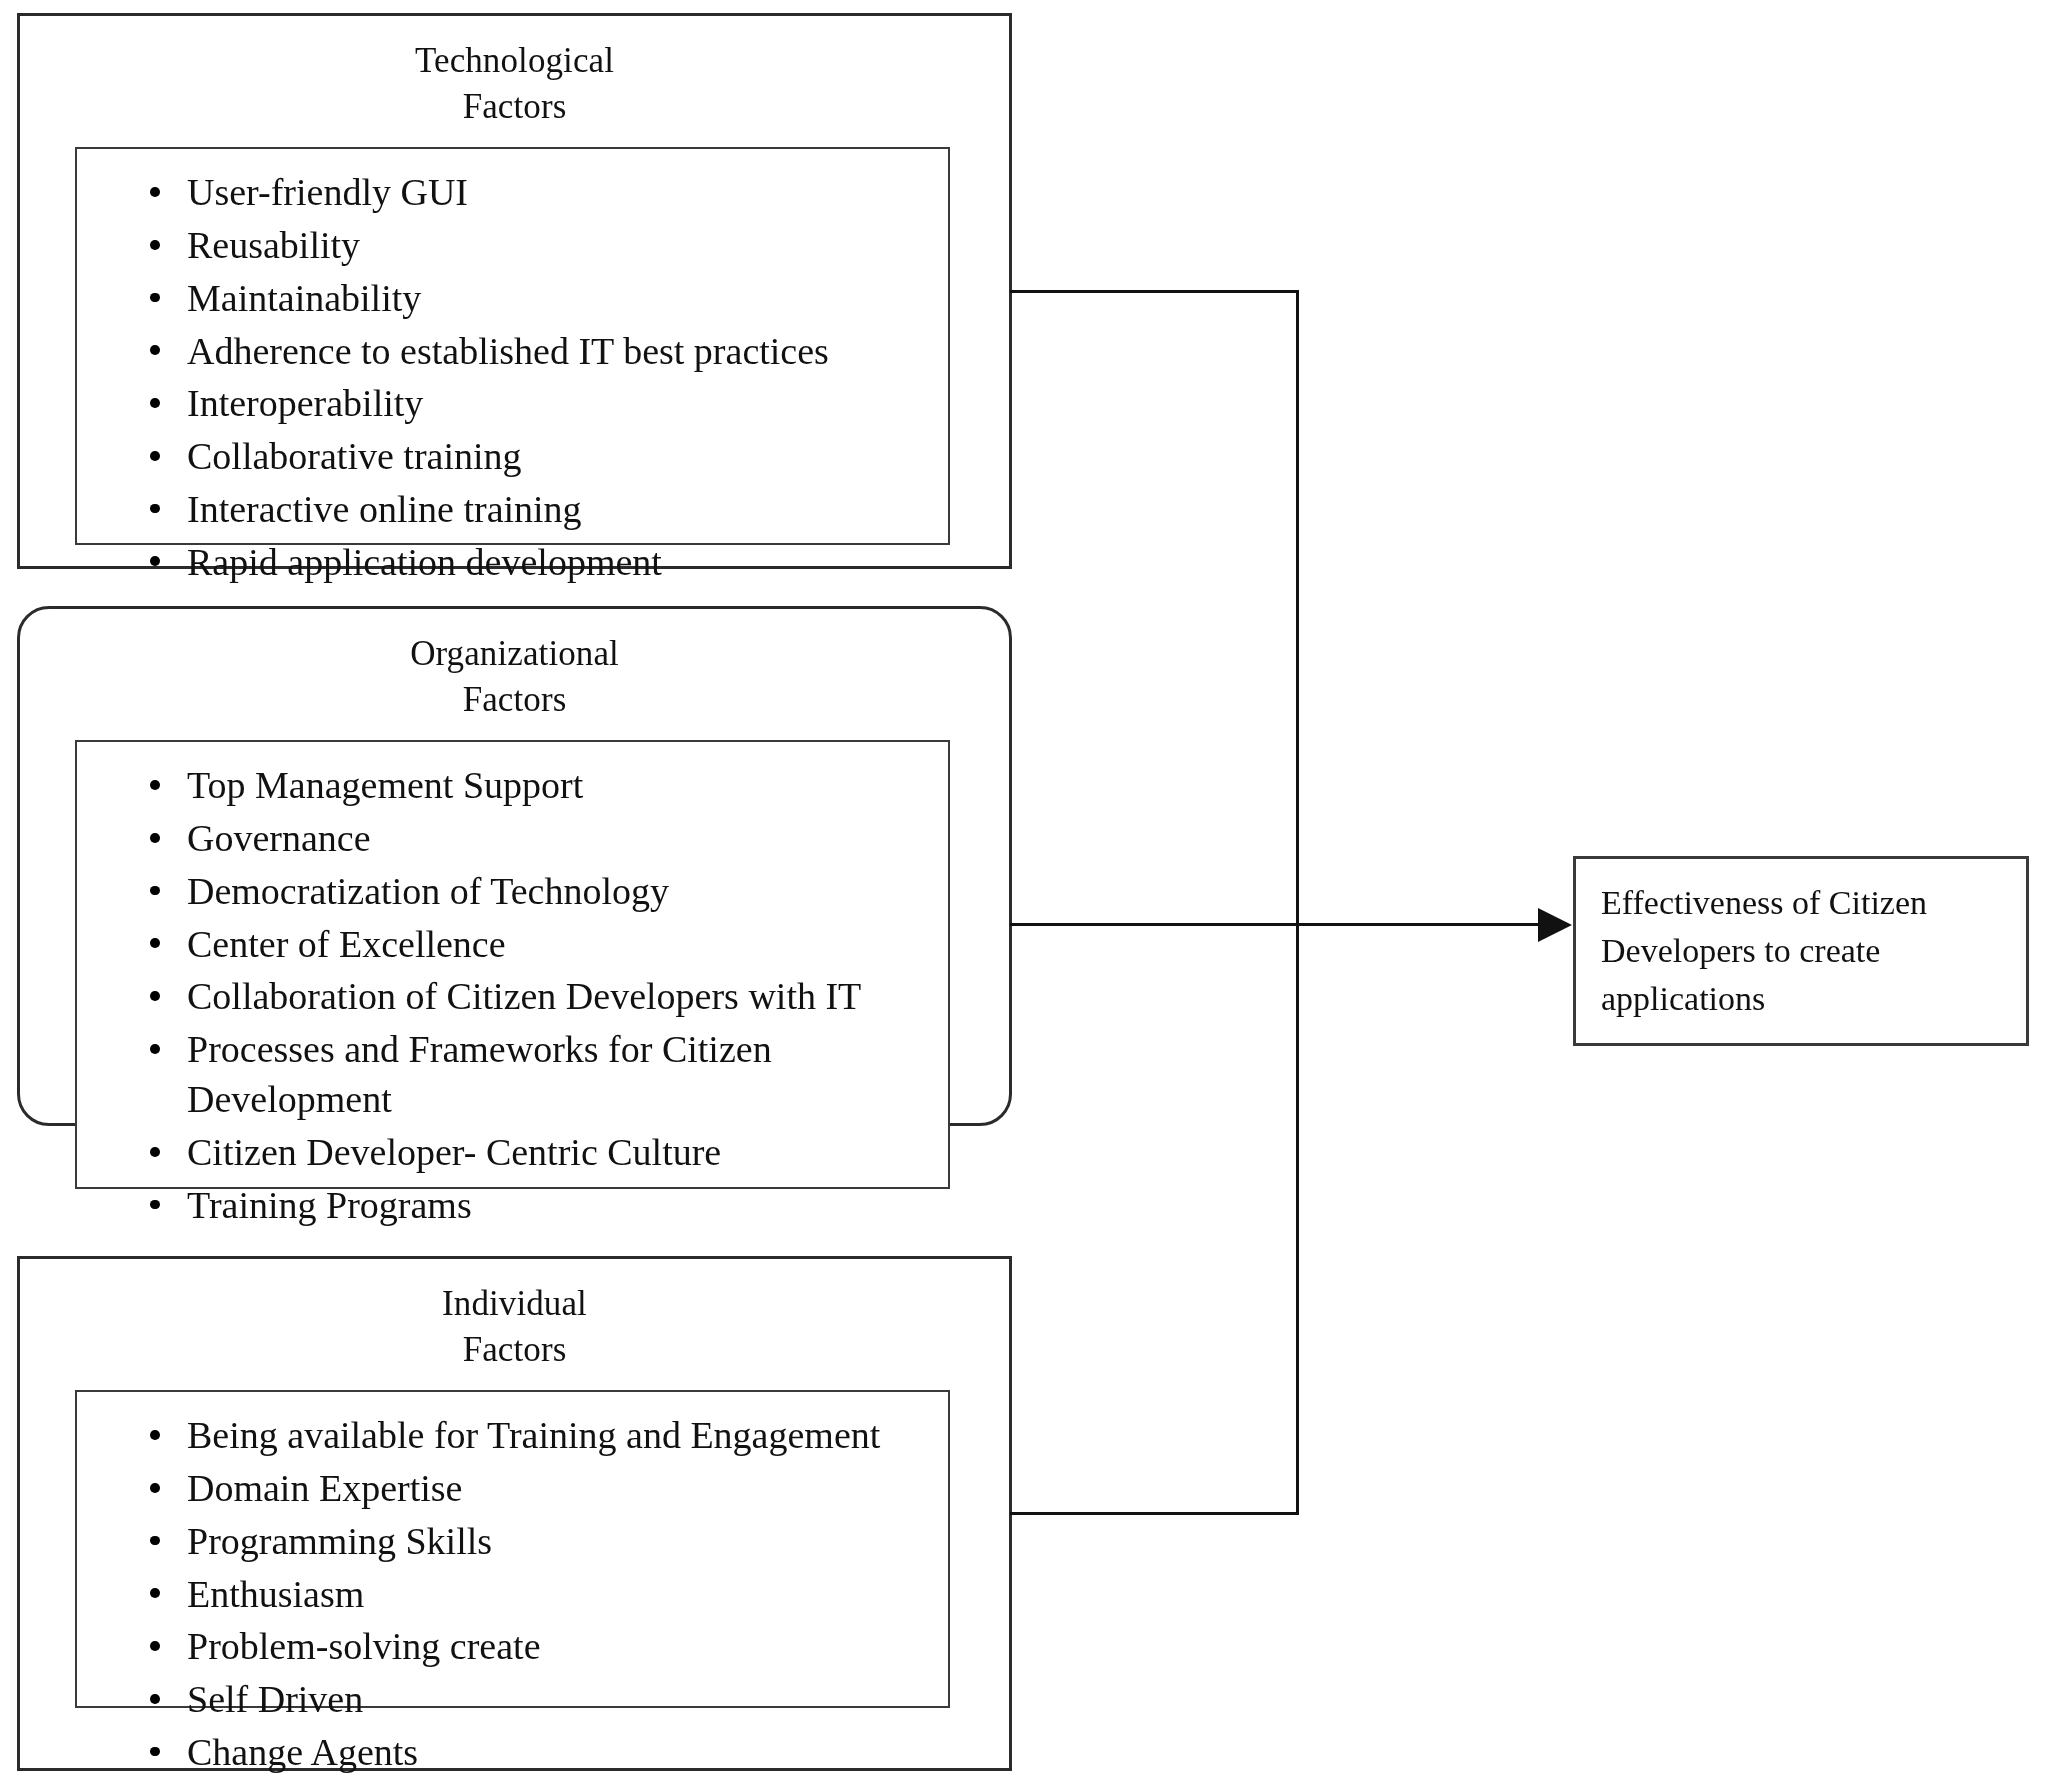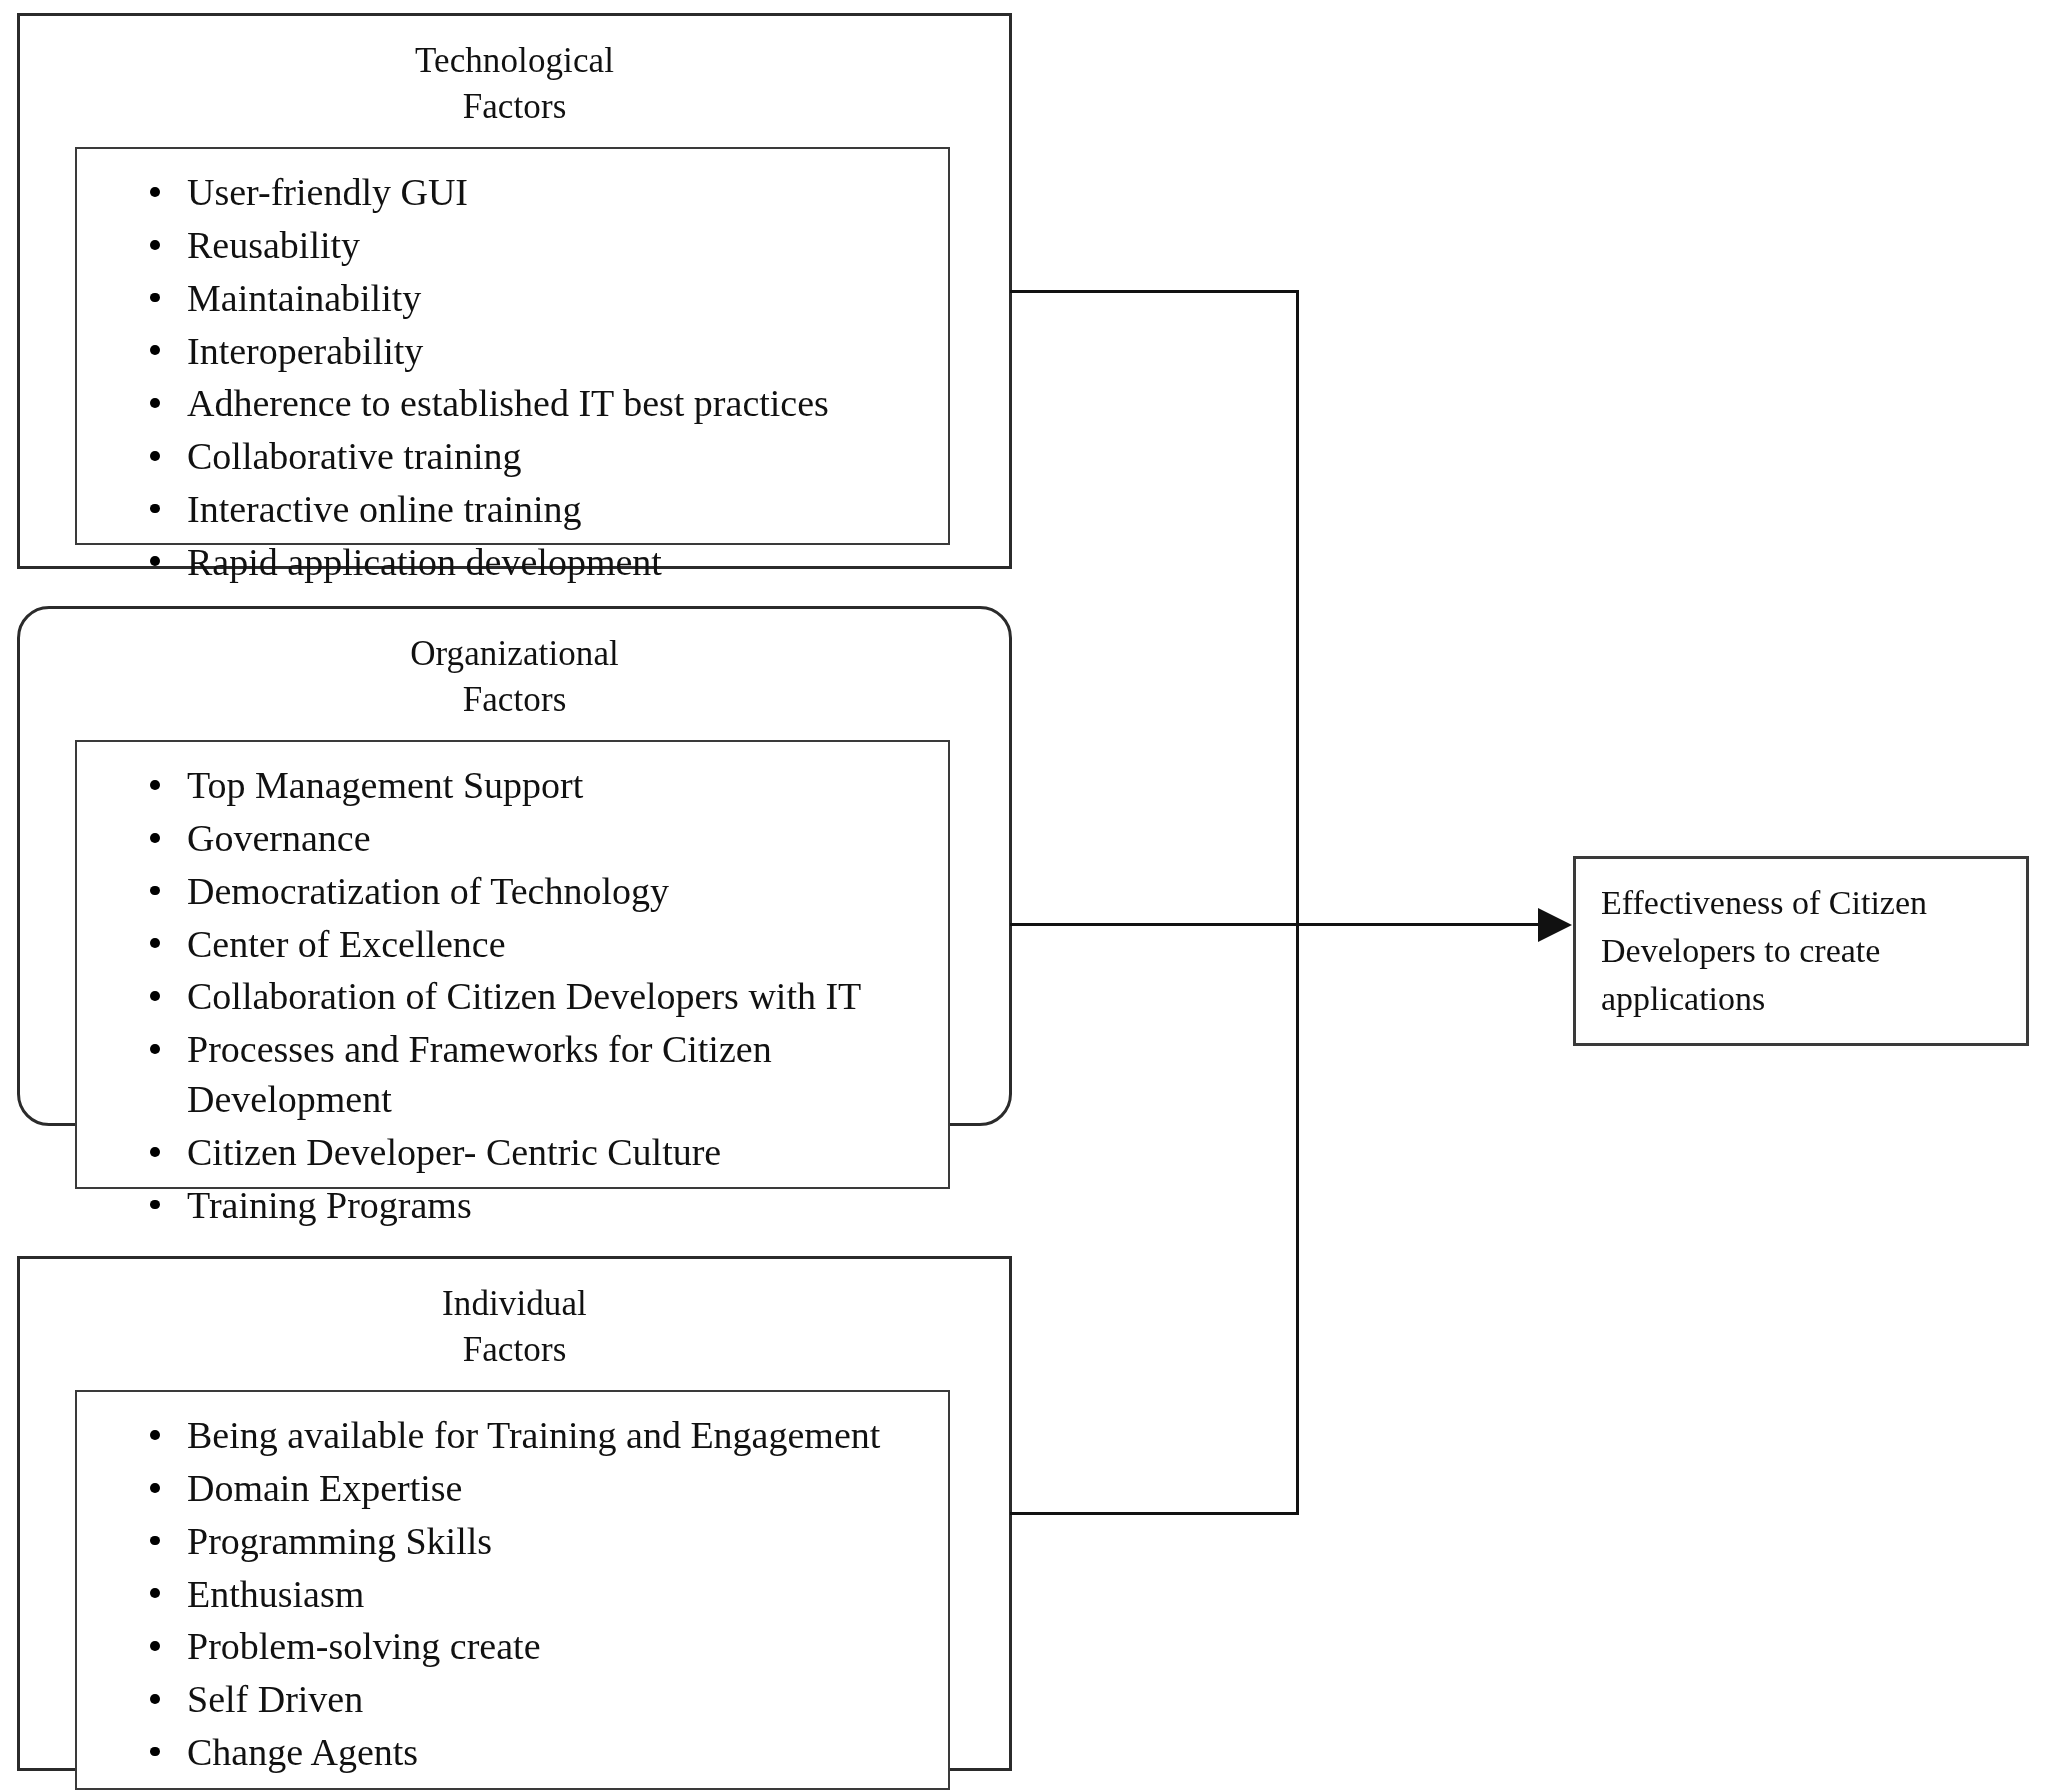--- a/index.html
+++ b/index.html
@@ -100,22 +100,22 @@
 <div id="stage">
 
   <div class="outer-box" style="left:17px; top:13px; width:995px; height:556px;">
     <div class="group-title" style="top:22px;">Technological
 Factors</div>
     <div class="inner-box" style="left:55px; top:131px; width:875px; height:398px;">
       <ul class="bullet-list">
         <li><span class="bullet-dot"></span><span>User-friendly GUI</span></li>
         <li><span class="bullet-dot"></span><span>Reusability</span></li>
         <li><span class="bullet-dot"></span><span>Maintainability</span></li>
+        <li><span class="bullet-dot"></span><span>Adherence to established IT best practices</span></li>
         <li><span class="bullet-dot"></span><span>Interoperability</span></li>
-        <li><span class="bullet-dot"></span><span>Adherence to established IT best practices</span></li>
         <li><span class="bullet-dot"></span><span>Collaborative training</span></li>
         <li><span class="bullet-dot"></span><span>Interactive online training</span></li>
         <li><span class="bullet-dot"></span><span>Rapid application development</span></li>
       </ul>
     </div>
   </div>
 
   <div class="outer-box" style="left:17px; top:606px; width:995px; height:520px;border-radius:32px;">
     <div class="group-title" style="top:22px;">Organizational
 Factors</div>
@@ -129,21 +129,21 @@
         <li><span class="bullet-dot"></span><span>Processes and Frameworks for Citizen Development</span></li>
         <li><span class="bullet-dot"></span><span>Citizen Developer- Centric Culture</span></li>
         <li><span class="bullet-dot"></span><span>Training Programs</span></li>
       </ul>
     </div>
   </div>
 
   <div class="outer-box" style="left:17px; top:1256px; width:995px; height:515px;">
     <div class="group-title" style="top:22px;">Individual
 Factors</div>
-    <div class="inner-box" style="left:55px; top:131px; width:875px; height:400px;">
+    <div class="inner-box" style="left:55px; top:131px; width:875px; height:318px;">
       <ul class="bullet-list">
         <li><span class="bullet-dot"></span><span>Being available for Training and Engagement</span></li>
         <li><span class="bullet-dot"></span><span>Domain Expertise</span></li>
         <li><span class="bullet-dot"></span><span>Programming Skills</span></li>
         <li><span class="bullet-dot"></span><span>Enthusiasm</span></li>
         <li><span class="bullet-dot"></span><span>Problem-solving create</span></li>
         <li><span class="bullet-dot"></span><span>Self Driven</span></li>
         <li><span class="bullet-dot"></span><span>Change Agents</span></li>
       </ul>
     </div>

